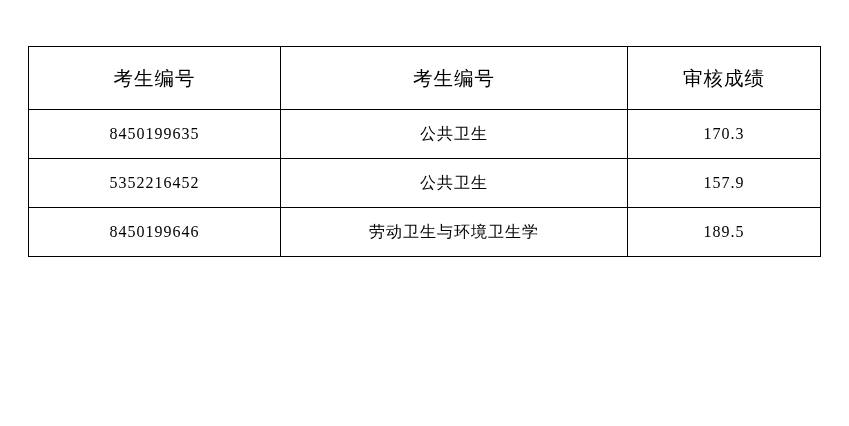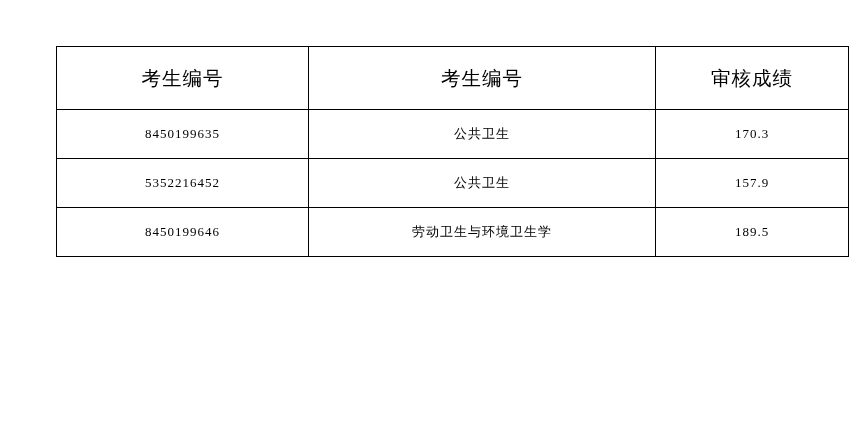--- a/index.html
+++ b/index.html
@@ -23,29 +23,28 @@
   .table-wrap {
     position: absolute;
     left: 28px;
     top: 46px;
     width: 792px;
   }
   table.score-table {
     border-collapse: collapse;
     width: 792px;
     table-layout: fixed;
-    margin-left: 28px;
   }
   table.score-table td,
   table.score-table th {
     border: 1px solid #000000;
     text-align: center;
     vertical-align: middle;
     font-weight: normal;
-    font-size: 13px;
+    font-size: 16px;
     color: #000000;
     letter-spacing: 1px;
   }
   table.score-table thead th {
     height: 60px;
     font-size: 19.5px;
   }
   table.score-table tbody td {
     height: 46px;
   }

